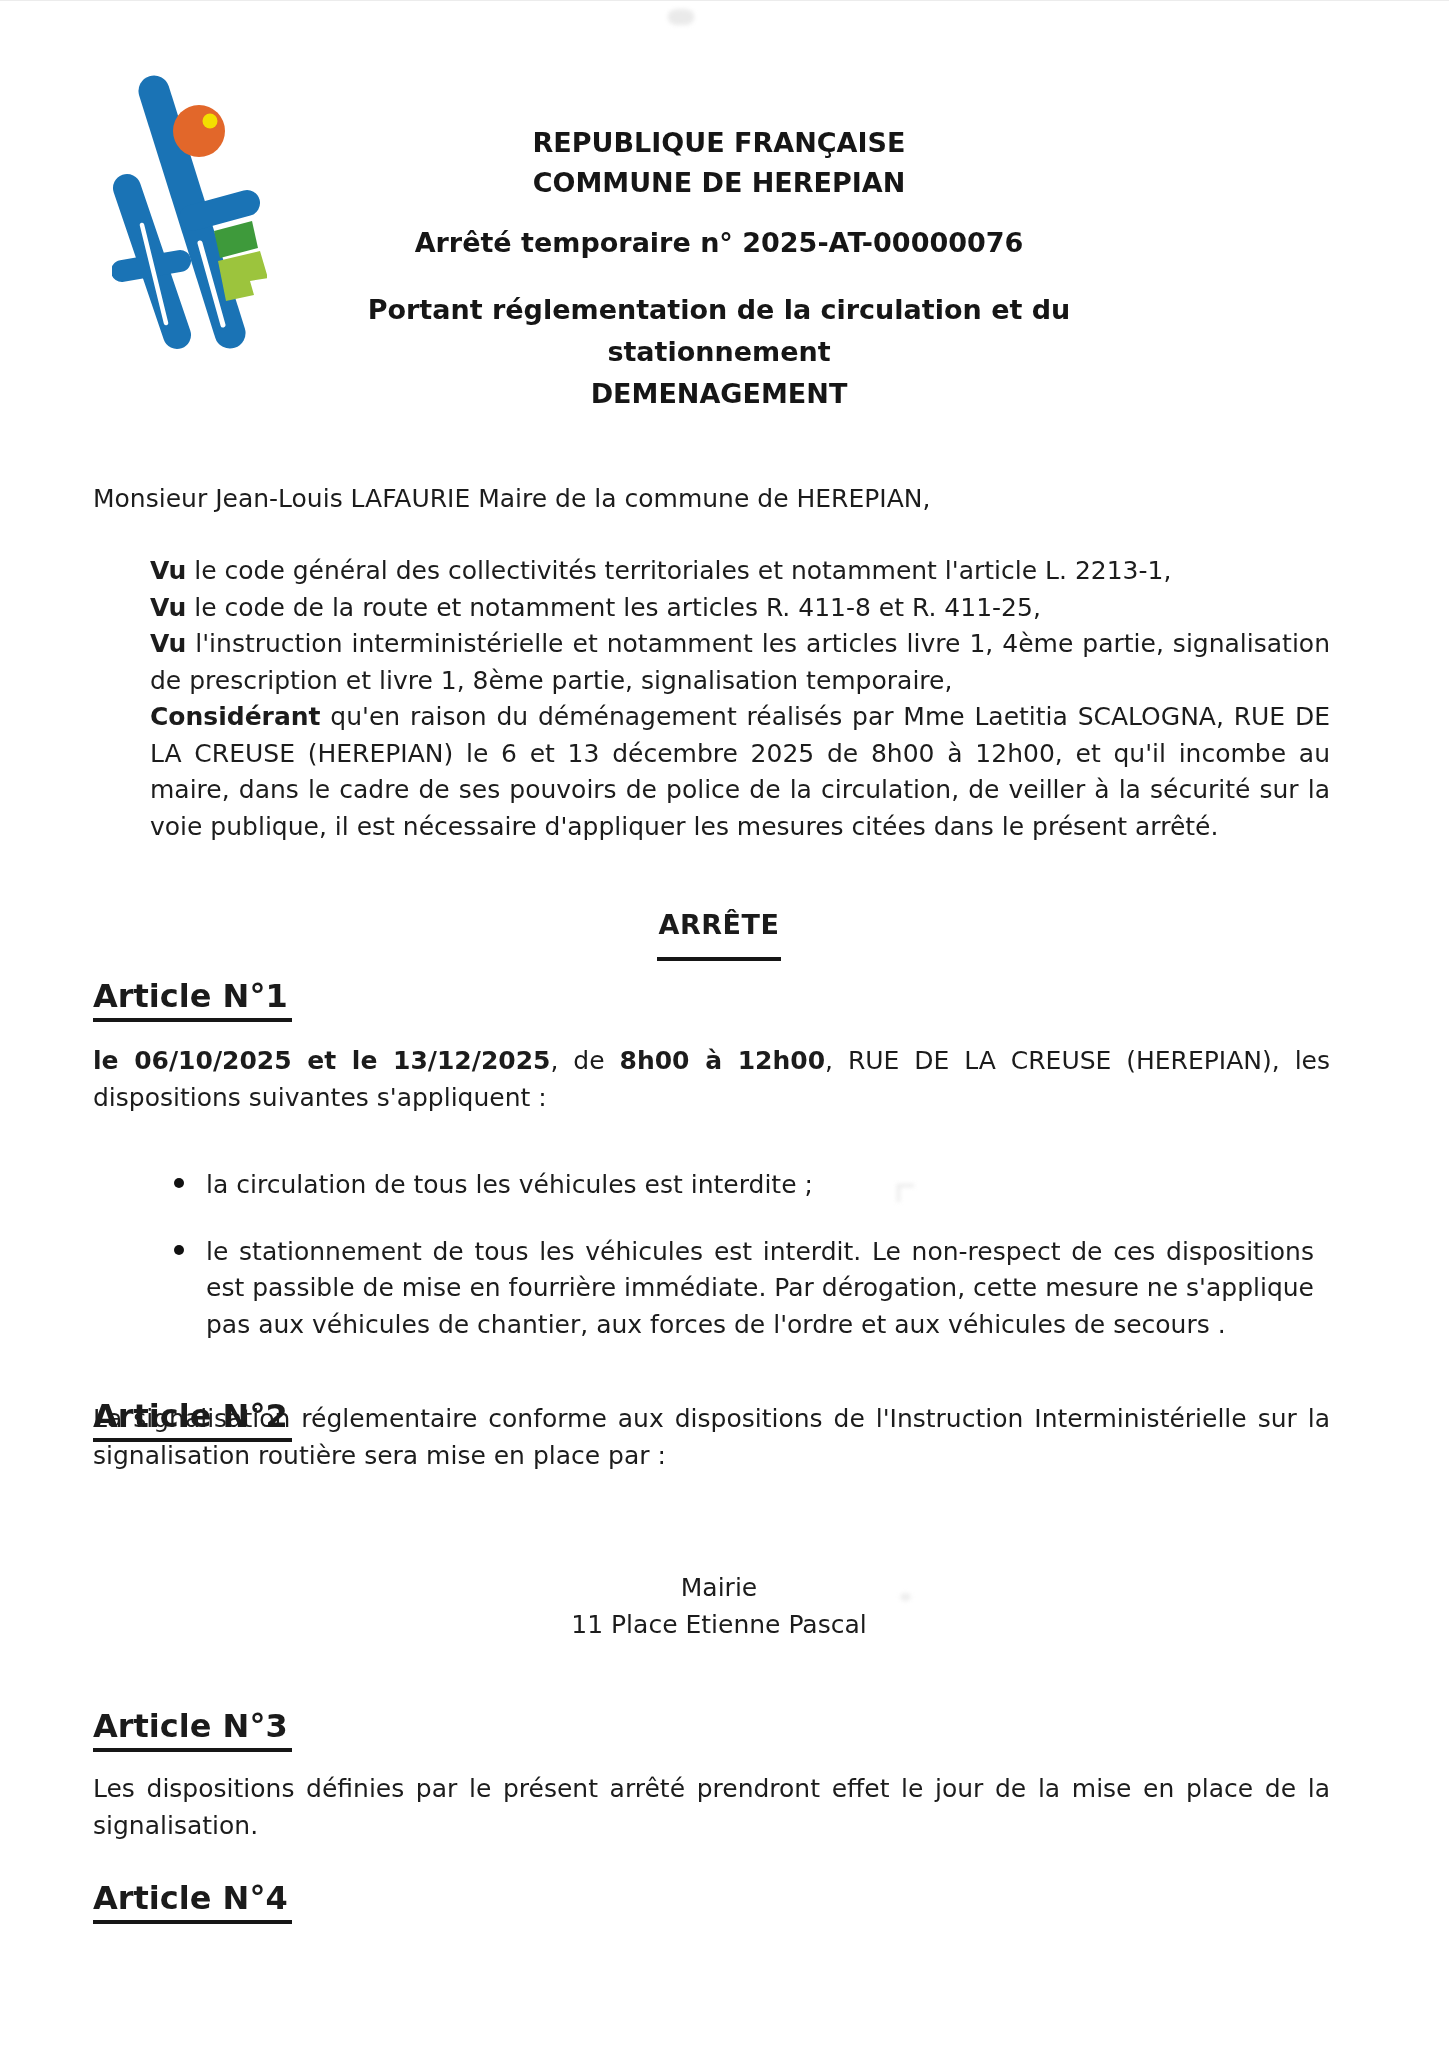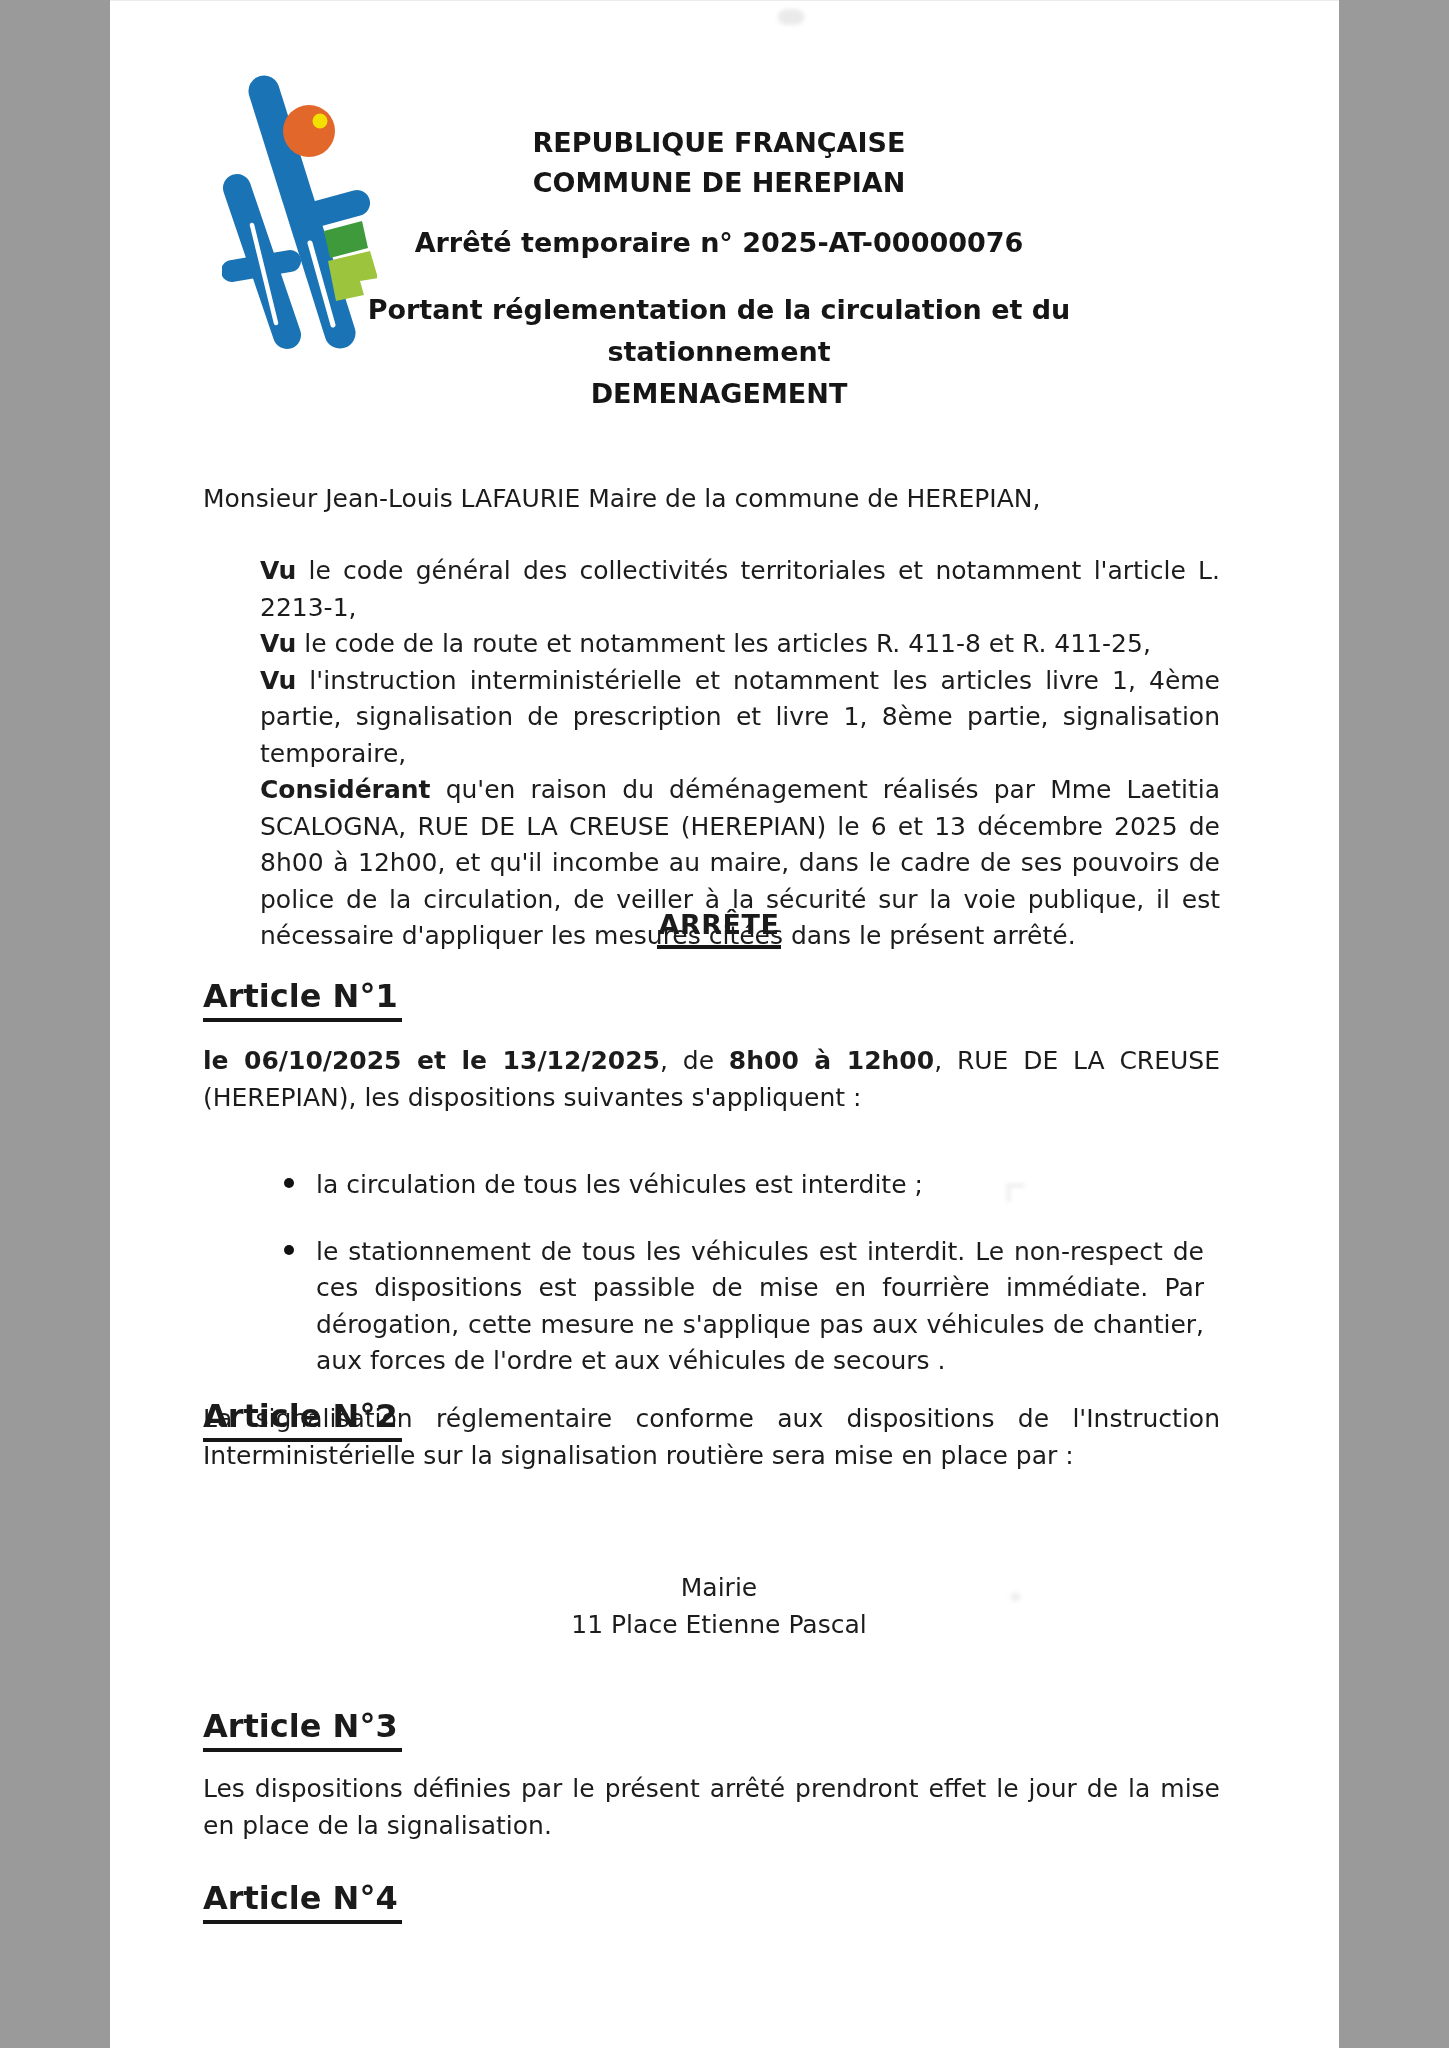--- a/index.html
+++ b/index.html
@@ -1,18 +1,18 @@
 <!DOCTYPE html>
 <html lang="fr"><head>
 <meta charset="utf-8">
 <style>
   html,body{margin:0;padding:0;background:#9a9a9a;}
   .page{
     position:relative;
-    width:1229px;height:2048px;
+    width:1449px;height:2048px;
     background:#ffffff;
     margin:0 auto;
     overflow:hidden;
     font-family:"DejaVu Sans","Liberation Sans",sans-serif;
     color:#1b1b1b;
     border-top:1px solid #ececec;
   }
   
   .logo{position:absolute;left:112px;top:72px;width:155px;height:280px;}
   
@@ -30,21 +30,21 @@
   }
   .indent{left:150px;}
   .bodytext p{margin:0;}
   b,.b{font-weight:bold;}
   
   .arrete-heading{
     position:absolute;left:93px;right:104px;top:908px;text-align:center;
   }
   .arrete-heading span{
     display:inline-block;font-size:27px;font-weight:bold;
-    border-bottom:4px solid #161616;padding:0 2px 5px 2px;letter-spacing:.5px;
+    border-bottom:4px solid #161616;padding:0 2px 17px 2px;letter-spacing:.5px;
   }
   .article-title{position:absolute;left:93px;}
   .article-title span{
     display:inline-block;font-size:32px;font-weight:bold;
     border-bottom:4px solid #161616;padding:0 4px 3px 0;
   }
   
   ul.bullets{
     position:absolute;left:150px;right:119px;top:1150px;
     list-style:none;margin:16px;padding:0;

